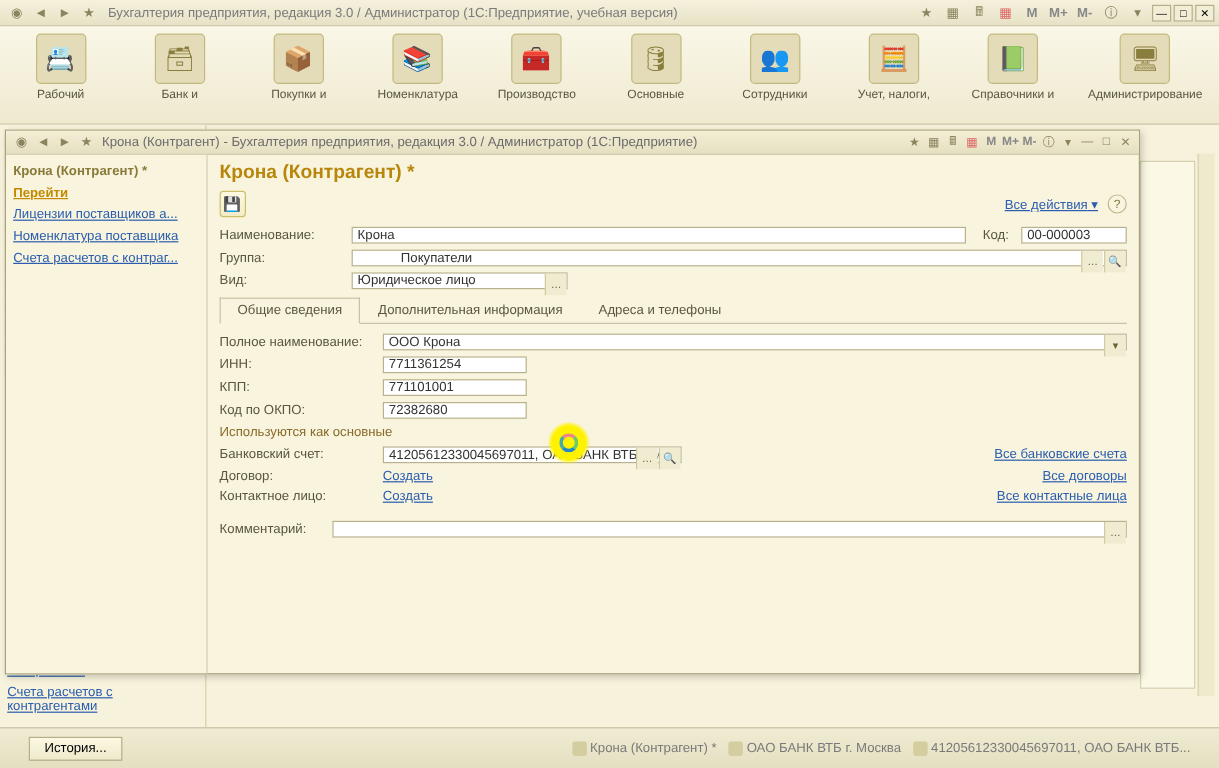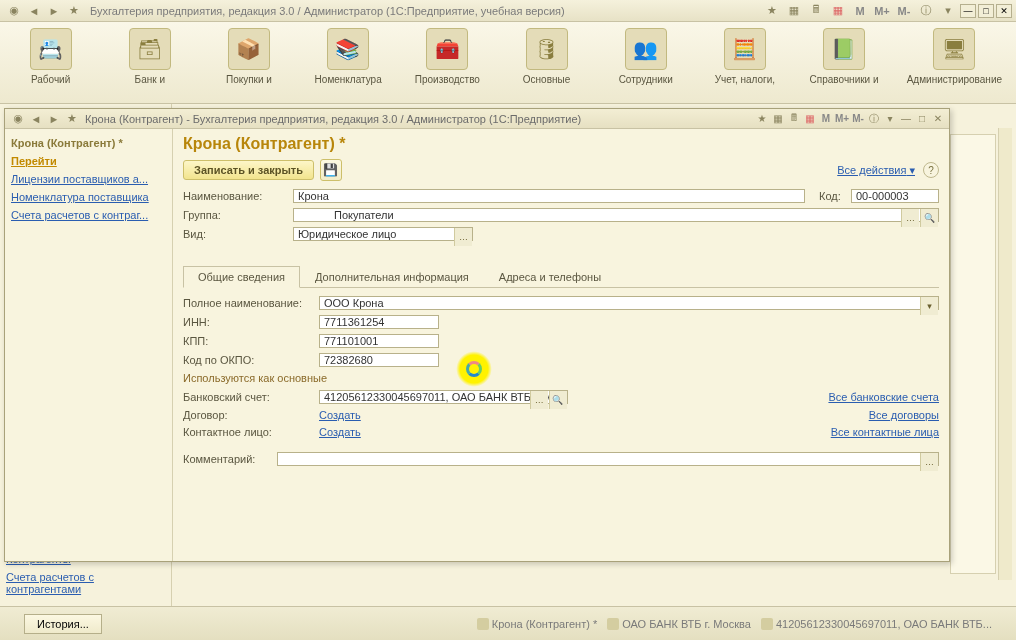--- a/index.html
+++ b/index.html
@@ -54,21 +54,21 @@
 
 .form-row { display:flex; align-items:center; margin-bottom:5px; gap:6px; }
 .form-label { width:104px; color:#5a5640; font-size:11px; }
 .form-label-narrow { width:26px; color:#5a5640; }
 .input { border:1px solid #b8b18a; background:#fff; height:14px; padding:0 4px; font-size:11px; color:#333; }
 .input-sel { position:relative; }
 .input-sel .sel-btn { position:absolute; right:1px; top:1px; width:18px; height:18px; background:#f0ecd2; border-left:1px solid #d0ca9f; display:flex; align-items:center; justify-content:center; font-size:9px; color:#6a6030; cursor:pointer; }
 
 
 .tabs { display:flex; border-bottom:1px solid #c8c2a4; margin:6px 0 8px 0; }
-.tab { padding:4px 14px; font-size:11px; color:#5a5640; cursor:pointer; border:1px solid transparent; border-bottom:none; position:relative; top:1px;margin-top:18px; }
+.tab { padding:4px 14px; font-size:11px; color:#5a5640; cursor:pointer; border:1px solid transparent; border-bottom:none; position:relative; top:1px; }
 .tab.active { background:#f8f4de; border-color:#c8c2a4; border-bottom:1px solid #f8f4de; }
 
 .tab-content .form-label { width:130px; }
 .section-sub { color:#8a6a2a; font-size:11px; margin:4px 0 6px 0; }
 
 .right-link { color:#2a5db0; text-decoration:underline; cursor:pointer; font-size:11px; }
 
 
 .status-bar { position:absolute; left:0; right:0; bottom:0; height:34px; background:linear-gradient(#f0ecd3,#e4dfc0); border-top:1px solid #c8c2a4; display:flex; align-items:center; padding:0 24px; font-size:11px; }
 .status-btn { border:1px solid #b5af8a; background:linear-gradient(#fcf8e2,#efeacb); padding:3px 12px; cursor:pointer; font-size:11px; }
@@ -210,21 +210,20 @@
       <div class="nav-sub">Перейти</div>
       <div class="nav-link">Лицензии поставщиков а...</div>
       <div class="nav-link">Номенклатура поставщика</div>
       <div class="nav-link">Счета расчетов с контраг...</div>
     </div>
 
     <div class="form-area">
       <div class="form-title">Крона (Контрагент) *</div>
 
       <div class="form-toolbar">
-        <button class="btn-save">Записать и закрыть</button>
         <div class="btn-icon">
             <span>💾</span>
           </div>
         <div class="toolbar-right">
           <span class="link-drop"><span>Все действия</span> ▾</span>
           <span class="help-ic">?</span>
         </div>
       </div>
 
       <div class="form-row">

